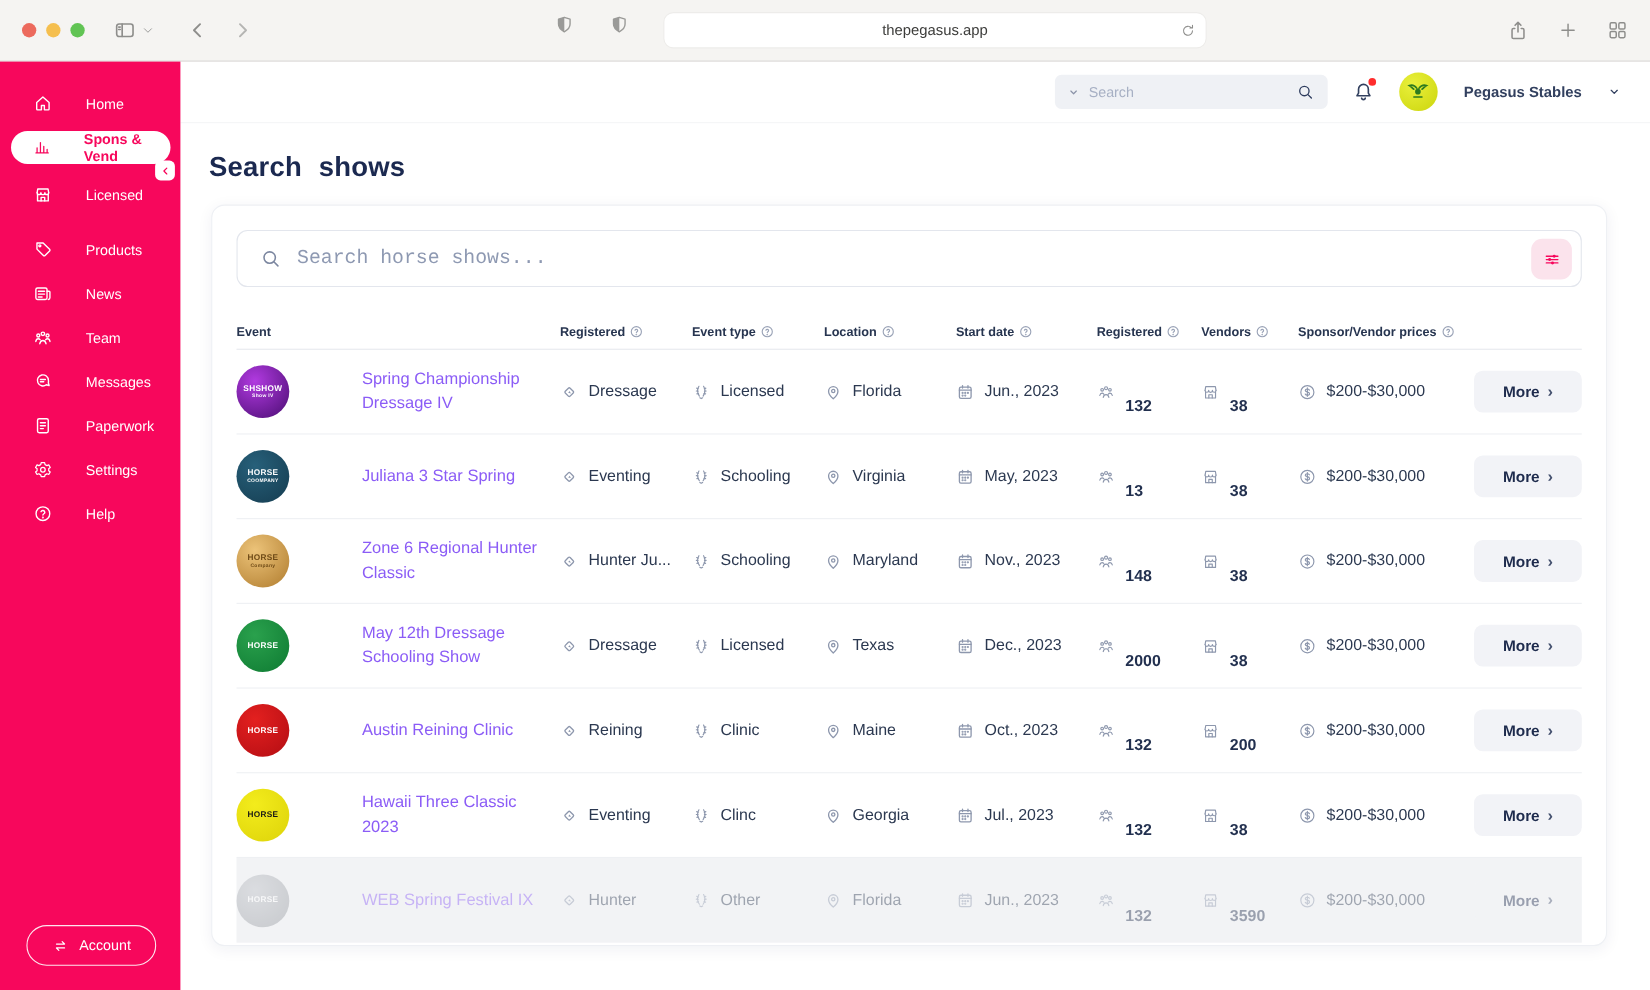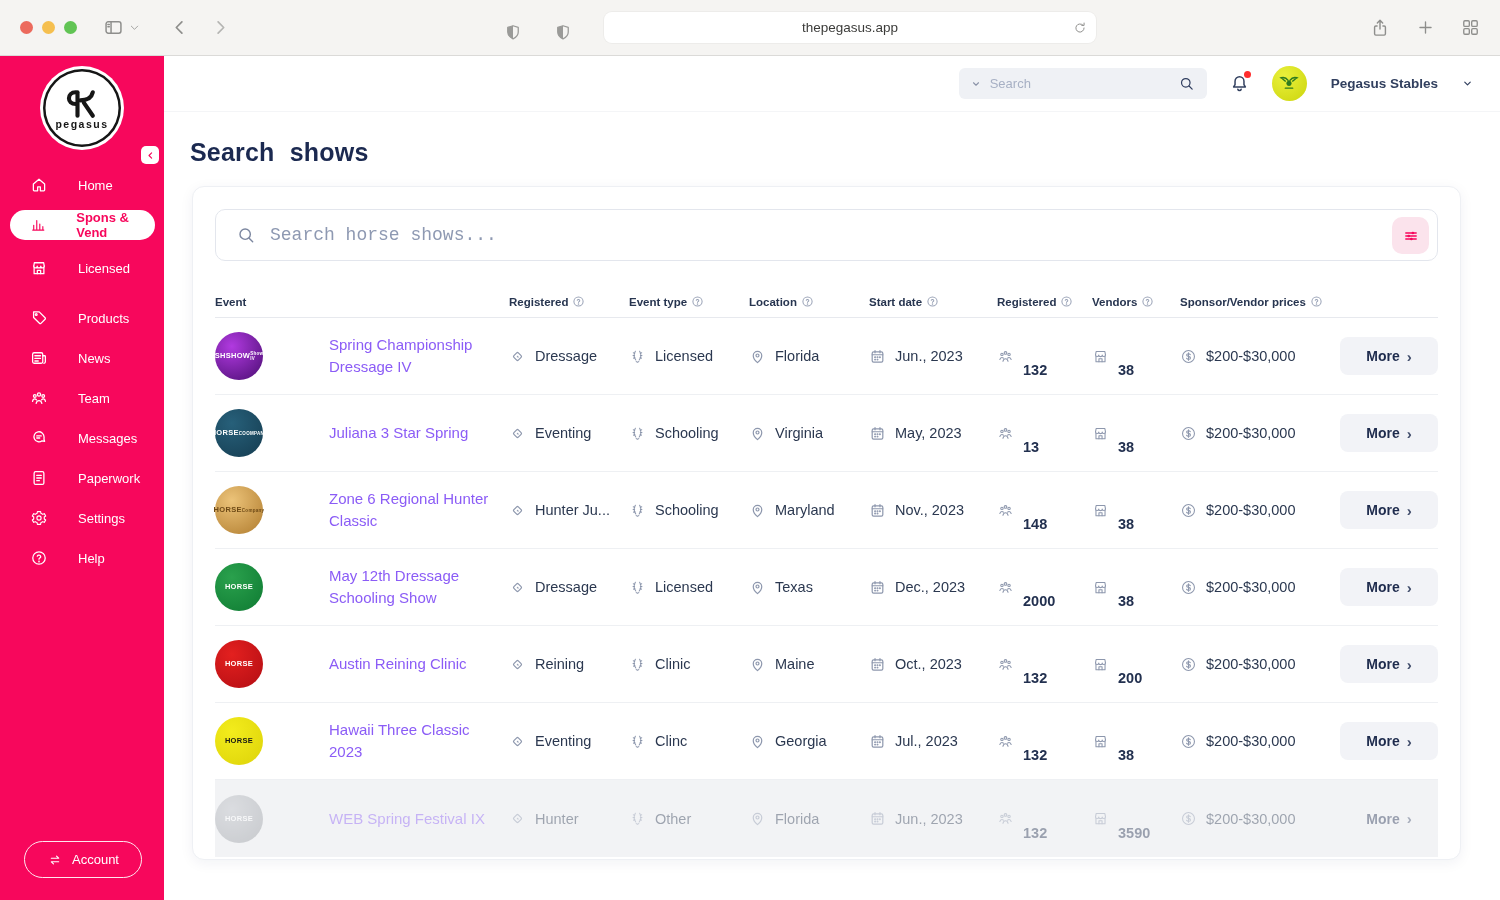--- a/index.html
+++ b/index.html
@@ -10,21 +10,21 @@
 
   
   .chrome { height:56px; background:#f5f4f2; border-bottom:1px solid #dbdad8;
     display:flex; align-items:center; padding:0 20px; position:relative; }
   .traffic { display:flex; gap:9px; margin-right:26px; }
   .tl { width:13px; height:13px; border-radius:50%; }
   .tl.red{background:#ec6a5d;} .tl.yel{background:#f5bf4f;} .tl.grn{background:#61c454;}
   .chrome-btn { color:#8e8e8c; display:flex; align-items:center; }
   .panel-group{ display:flex; align-items:center; gap:5px; margin-right:30px;}
   .navarrows { display:flex; gap:22px; margin-right:40px; }
-  .chrome-center { display:flex; align-items:flex-end; gap:32px; margin:0 auto; }
+  .chrome-center { display:flex; align-items:flex-start; gap:32px; margin:0 auto; }
   .urlbar { width:492px; height:31px; background:#fff; border-radius:8px; position:relative;
     display:flex; align-items:center; justify-content:center; font-size:13.5px; color:#3c3c3a;
     box-shadow:0 0 0 1px rgba(0,0,0,0.03); }
   .urlbar .reload { position:absolute; right:9px; color:#8e8e8c; }
   .chrome-right { display:flex; gap:26px; margin-left:40px; }
 
   
   .app { display:flex; height:844px; }
 
   
@@ -88,21 +88,21 @@
     grid-template-columns:74px 220px 120px 120px 120px 128px 95px 88px 160px 1fr;
     align-items:center; }
   .t-head { margin-top:34px; padding-bottom:9px; border-bottom:1px solid #e7e9ee;
     font-size:11.5px; font-weight:700; color:#273550; }
   .h-cell { display:flex; align-items:center; gap:4px; }
   .h-cell:first-child { grid-column:1 / 3; }
   .h-info { color:#9aa3b7; cursor:pointer; display:flex; }
 
   .t-row { height:77px; border-bottom:1px solid #eef0f3; }
   .t-row:last-child { border-bottom:none; }
-  .thumb { width:48px; height:48px; border-radius:50%; display:flex; flex-direction:row;
+  .thumb { width:48px; height:48px; border-radius:50%; display:flex; flex-direction:column;
     align-items:center; justify-content:center; line-height:1; }
   .thumb-label { font-size:7.5px; font-weight:700; letter-spacing:0.3px; }
   .thumb-sub { font-size:4.5px; font-weight:600; margin-top:1.5px; letter-spacing:0.3px; }
   .cell-name { font-size:15px; font-weight:400; color:#8b5cf6; line-height:1.45;
     padding-right:16px; cursor:pointer;margin-left:40px; }
   .cell { display:flex; align-items:center; gap:9px; font-size:14.5px; color:#2b3850;
     font-weight:500; white-space:nowrap; overflow:hidden; }
   .cell .cicon { color:#8d97ad; flex-shrink:0; display:flex; }
   .cell.num span.val { font-weight:700; color:#22304f;margin-top:28px; }
   .cell-more { justify-self:end; }
@@ -188,31 +188,20 @@
           <rect x="3.5" y="13.5" width="7" height="7" rx="1.5"></rect>
           <rect x="13.5" y="13.5" width="7" height="7" rx="1.5"></rect>
         </svg>
     </span>
   </div>
 </div>
 
 <div class="app">
 
   <div class="sidebar">
-    <div class="logo-wrap">
-      <div class="logo-circle">
-        <svg width="40" height="36" viewBox="0 0 44 40" fill="none" stroke="#161616" stroke-width="4.6" stroke-linecap="round">
-          <path d="M15 7c-5 0-7.5 3.2-7.5 6.5S10 20 15 20"></path>
-          <path d="M17 7v26"></path>
-          <path d="M34 7c-1.2 5.5-6 9-14 9"></path>
-          <path d="M24 18.5L34 33"></path>
-        </svg>
-        <div class="logo-word">pegasus</div>
-      </div>
-    </div>
     <div class="collapse-btn">
       <svg class="ic" width="9" height="9" viewBox="0 0 24 24" style="stroke-width:3">
           <path d="M15 5l-7 7 7 7"></path>
         </svg>
     </div>
 
     <div class="nav">
       <div class="nav-item">
         <svg class="ic nico" viewBox="0 0 24 24">
             <path d="M4.5 10.8L12 4.2l7.5 6.6v8a1 1 0 0 1-1 1h-4.7v-5.3h-3.6v5.3H5.5a1 1 0 0 1-1-1z"></path>

